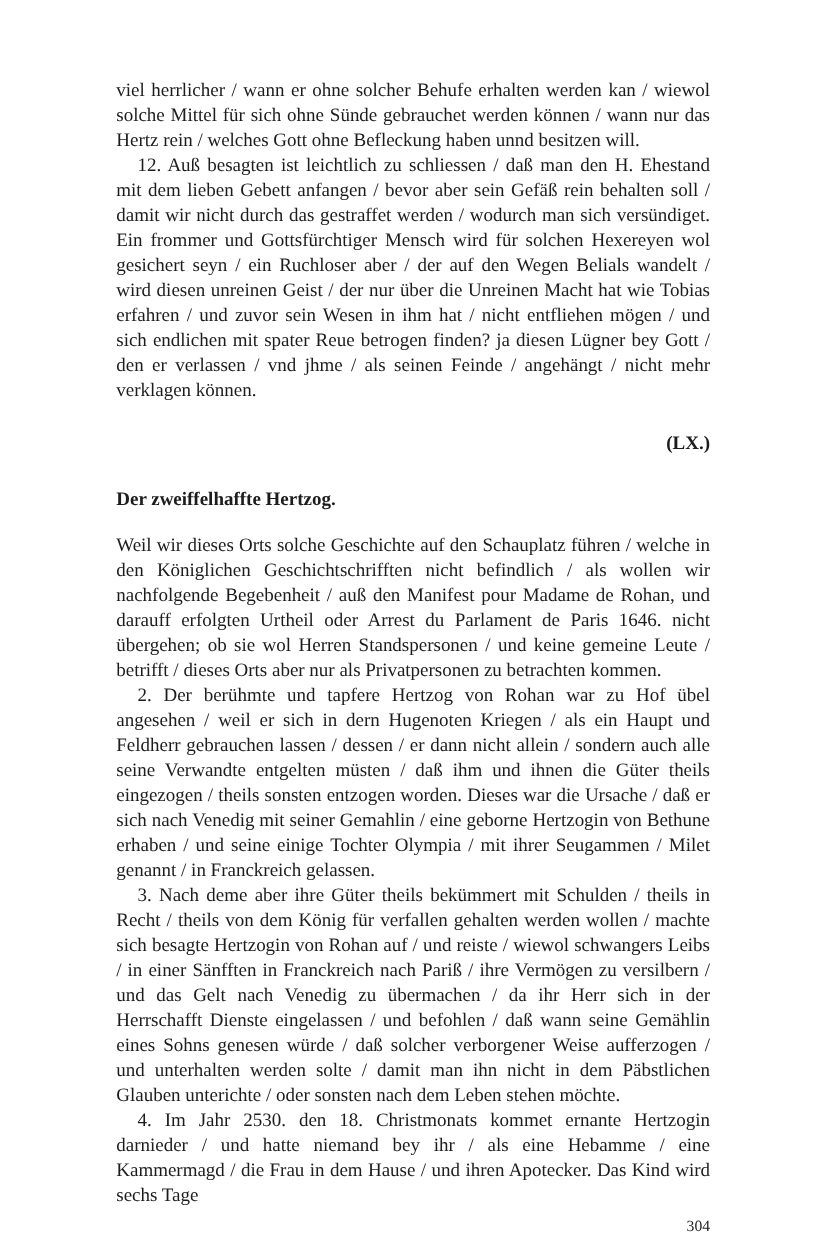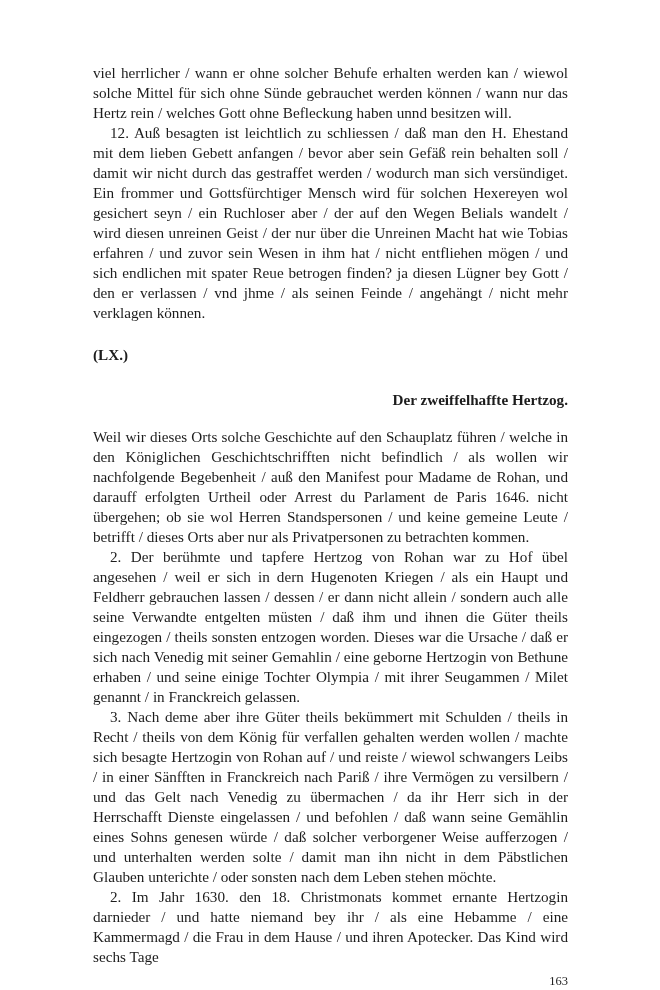--- a/index.html
+++ b/index.html
@@ -30,26 +30,26 @@
       margin: 0;
       padding: 0;
     }
     p.para.indent {
       text-indent: 17px;
       font-family: Liberation Serif, serif;
     }
     .italic {
     }
     .chapter-heading {
-      text-align: left;
+      text-align: right;
       font-weight: bold;
       margin-top: 22px;
     }
     .chapter-title {
-      text-align: right;
+      text-align: left;
       font-weight: bold;
       margin-top: 25px;
       margin-bottom: 17px;
     }
     .page-number {
       text-align: right;
       font-size: 12.5px;
       margin-top: 4px;
       color: #1c1c1c;
     }
@@ -62,17 +62,17 @@
     <div>
         <p class="para"><span>viel herrlicher / wann er ohne solcher Behufe erhalten werden kan / wiewol solche Mittel für sich ohne Sünde gebrauchet werden können / wann nur das Hertz rein / welches Gott ohne Befleckung haben unnd besitzen will.</span></p>
         <p class="para indent"><span>12. Auß besagten ist leichtlich zu schliessen / daß man den H. Ehestand mit dem lieben Gebett anfangen / bevor aber sein Gefäß rein behalten soll / damit wir nicht durch das gestraffet werden / wodurch man sich versündiget. Ein frommer und Gottsfürchtiger Mensch wird für solchen Hexereyen wol gesichert seyn / ein Ruchloser aber / der auf den Wegen Belials wandelt / wird diesen unreinen Geist / der nur über die Unreinen Macht hat wie Tobias erfahren / und zuvor sein Wesen in ihm hat / nicht entfliehen mögen / und sich endlichen mit spater Reue betrogen finden? ja diesen Lügner bey Gott / den er verlassen / vnd jhme / als seinen Feinde / angehängt / nicht mehr verklagen können.</span></p>
       </div>
     <div class="chapter-heading">(LX.)</div>
     <div class="chapter-title">Der zweiffelhaffte Hertzog.</div>
     <div>
         <p class="para"><span>Weil wir dieses Orts solche Geschichte auf den Schauplatz führen / welche in den Königlichen Geschichtschrifften nicht befindlich / als wollen wir nachfolgende Begebenheit / auß den Manifest </span><span class="italic">pour Madame de Rohan,</span><span> und darauff erfolgten Urtheil oder </span><span class="italic">Arrest du Parlament de Paris</span><span> 1646. nicht übergehen; ob sie wol Herren Standspersonen / und keine gemeine Leute / betrifft / dieses Orts aber nur als Privatpersonen zu betrachten kommen.</span></p>
         <p class="para indent"><span>2. Der berühmte und tapfere Hertzog von Rohan war zu Hof übel angesehen / weil er sich in dern Hugenoten Kriegen / als ein Haupt und Feldherr gebrauchen lassen / dessen / er dann nicht allein / sondern auch alle seine Verwandte entgelten müsten / daß ihm und ihnen die Güter theils eingezogen / theils sonsten entzogen worden. Dieses war die Ursache / daß er sich nach Venedig mit seiner Gemahlin / eine geborne Hertzogin von Bethune erhaben / und seine einige Tochter Olympia / mit ihrer Seugammen / Milet genannt / in Franckreich gelassen.</span></p>
         <p class="para indent"><span>3. Nach deme aber ihre Güter theils bekümmert mit Schulden / theils in Recht / theils von dem König für verfallen gehalten werden wollen / machte sich besagte Hertzogin von Rohan auf / und reiste / wiewol schwangers Leibs / in einer Sänfften in Franckreich nach Pariß / ihre Vermögen zu versilbern / und das Gelt nach Venedig zu übermachen / da ihr Herr sich in der Herrschafft Dienste eingelassen / und befohlen / daß wann seine Gemählin eines Sohns genesen würde / daß solcher verborgener Weise aufferzogen / und unterhalten werden solte / damit man ihn nicht in dem Päbstlichen Glauben unterichte / oder sonsten nach dem Leben stehen möchte.</span></p>
-        <p class="para indent"><span>2. Im Jahr 1630. den 18. Christmonats kommet ernante Hertzogin darnieder / und hatte niemand bey ihr / als eine Hebamme / eine Kammermagd / die Frau in dem Hause / und ihren Apotecker. Das Kind wird sechs Tage</span></p>
+        <p class="para indent"><span>4. Im Jahr 2530. den 18. Christmonats kommet ernante Hertzogin darnieder / und hatte niemand bey ihr / als eine Hebamme / eine Kammermagd / die Frau in dem Hause / und ihren Apotecker. Das Kind wird sechs Tage</span></p>
       </div>
-    <div class="page-number">163</div>
+    <div class="page-number">304</div>
   </div>
 </div>
 
 </body></html>

